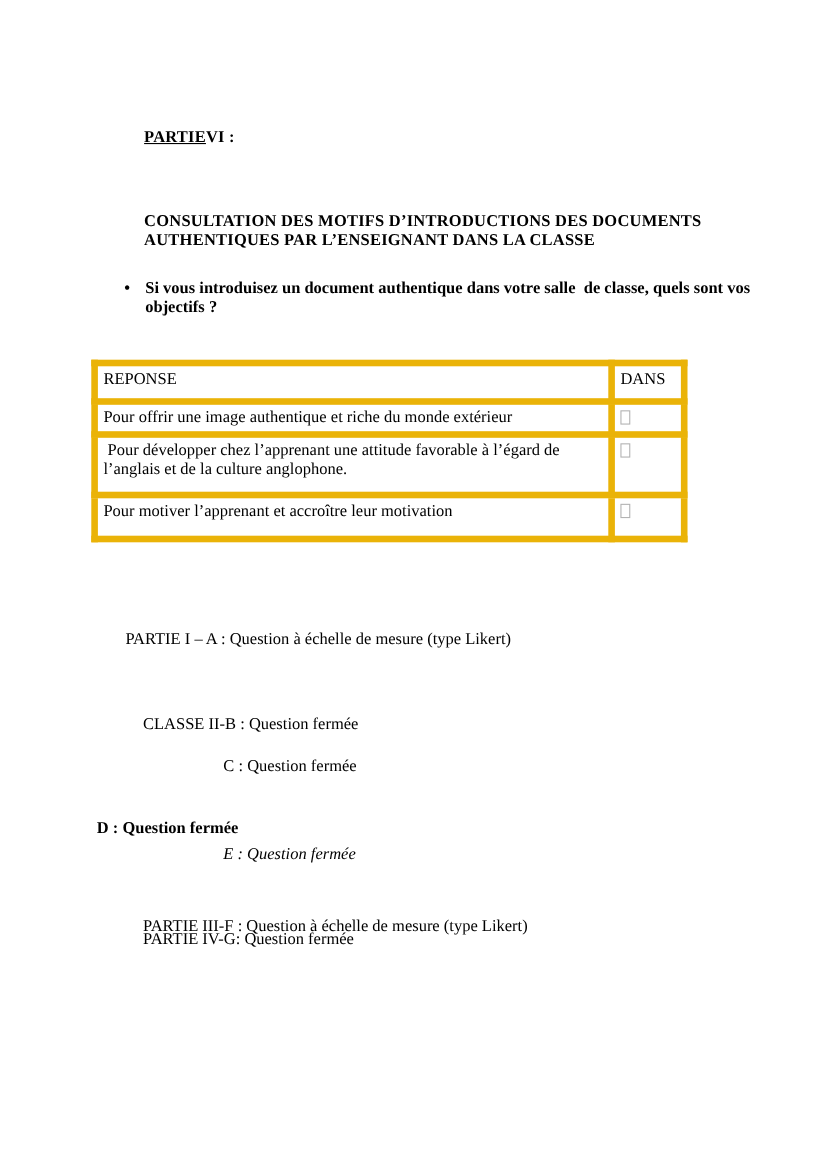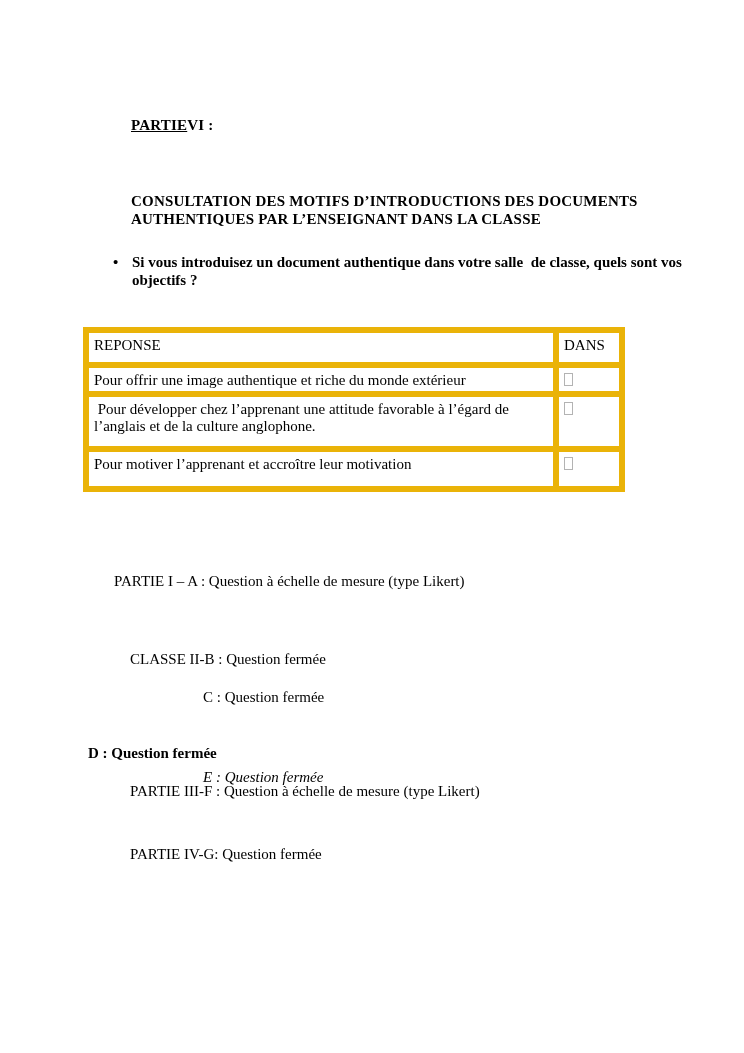--- a/index.html
+++ b/index.html
@@ -115,14 +115,14 @@
     <td><span class="case-box"></span></td>
   </tr>
 </tbody>
   </table>
 
 <div class="abs outline-line" style="top:573px; left:114px;">PARTIE I – A : Question à échelle de mesure (type Likert)</div>
 <div class="abs outline-line" style="top:651px; left:130px;">CLASSE II-B : Question fermée</div>
 <div class="abs outline-line" style="top:689px; left:203px;">C : Question fermée</div>
 <div class="abs outline-line bold" style="top:745px; left:88px;">D : Question fermée</div>
 <div class="abs outline-line" style="top:769px; left:203px;font-style:italic;">E : Question fermée</div>
-<div class="abs outline-line" style="top:783px; left:130px;text-align:right;">PARTIE III-F : Question à échelle de mesure (type Likert)</div>
+<div class="abs outline-line" style="top:834px; left:130px;text-align:right;">PARTIE III-F : Question à échelle de mesure (type Likert)</div>
 <div class="abs outline-line" style="top:846px; left:130px;">PARTIE IV-G: Question fermée</div>
 
 </body></html>

